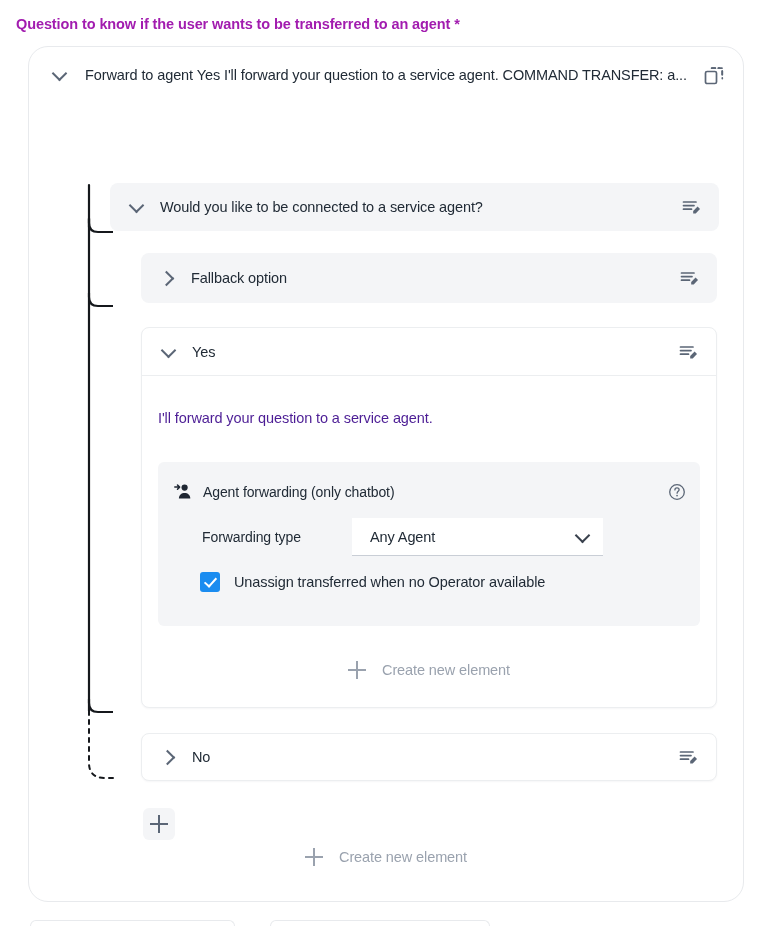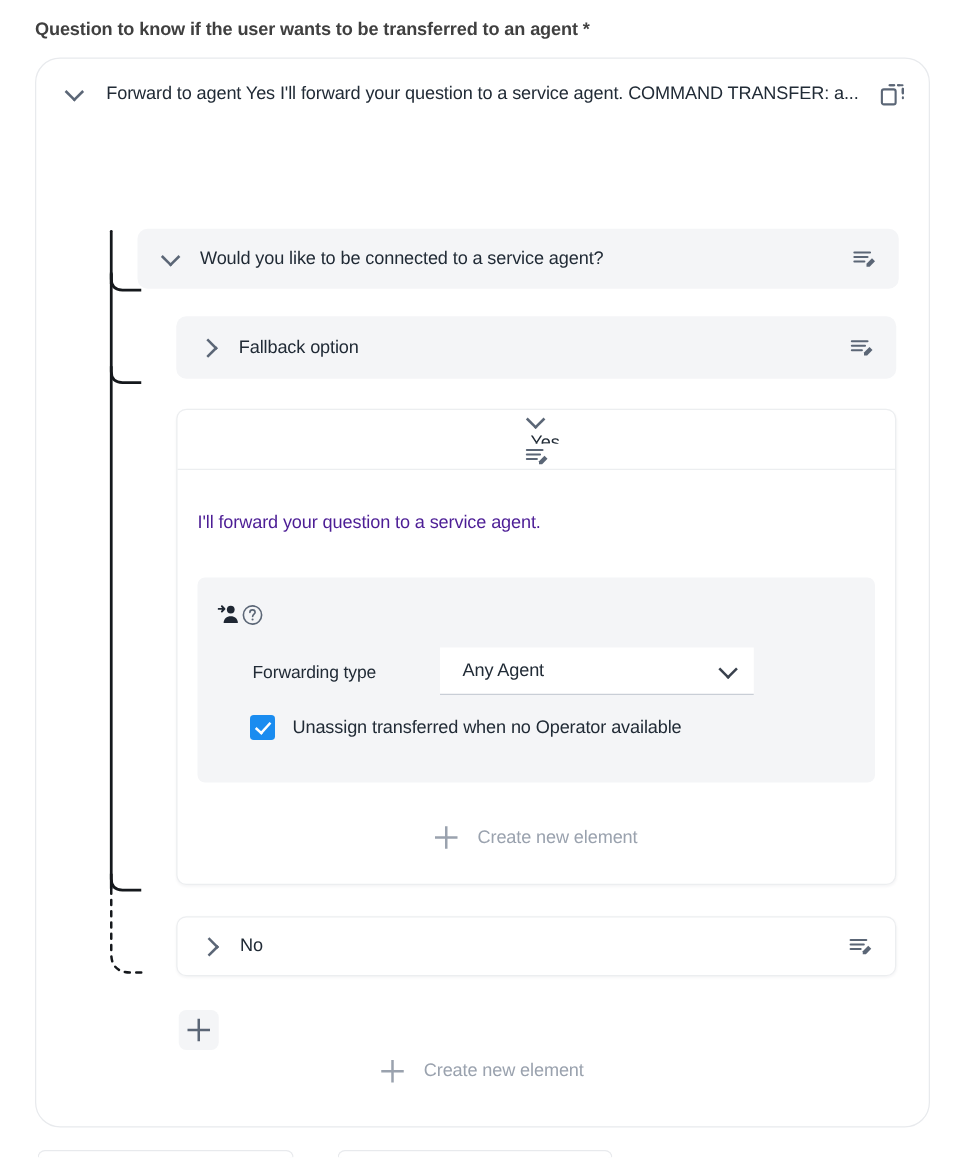--- a/index.html
+++ b/index.html
@@ -14,25 +14,25 @@
     position: relative;
     overflow: hidden;
     font-family: "Liberation Sans", sans-serif;
     color: #1f2733;
     -webkit-font-smoothing: antialiased;
   }
 
   
   .page-title {
     position: absolute;
-    left: 28px;
+    left: 16px;
     top: 16px;
     font-size: 14.5px;
     font-weight: bold;
-    color: #404040;
+    color: #a21caf;
     letter-spacing: -0.1px;
     white-space: nowrap;
   }
 
   
   .outer-card {
     position: absolute;
     left: 28px;
     top: 46px;
     width: 716px;
@@ -164,21 +164,20 @@
     position: absolute;
     left: 0;
     top: 0;
     width: 100%;
     height: 48px;
     display: flex;
     align-items: center;
     box-sizing: border-box;
     padding: 0 18px;
     border-bottom: 1px solid #eceef0;
-    flex-direction: column;
   }
   .yes-body-text {
     position: absolute;
     left: 16px;
     top: 82px;
     font-size: 14.5px;
     color: #4c1d95;
     letter-spacing: -0.1px;
   }
 
@@ -488,20 +487,21 @@
     <div class="af-panel">
 
       <div class="af-head">
         <span class="person-add-icon">
           <svg viewBox="0 0 19 19" width="19" height="19">
             <circle cx="10.6" cy="5.6" r="3.1" fill="#1f2733"></circle>
             <path d="M4.9 16.4 C4.9 12.9 7.4 10.9 10.6 10.9 C13.8 10.9 16.3 12.9 16.3 16.4 Z" fill="#1f2733"></path>
             <path d="M0.8 5.1 L5.2 5.1 M3.5 3 L5.6 5.1 L3.5 7.2" stroke="#1f2733" stroke-width="1.5" fill="none" stroke-linecap="round" stroke-linejoin="round"></path>
           </svg>
         </span>
+        <span class="af-title">Agent forwarding (only chatbot)</span>
         <span class="help-icon">
           <svg viewBox="0 0 18 18" width="18" height="18">
             <circle cx="9" cy="9" r="7.3" fill="none" stroke="#5b6676" stroke-width="1.3"></circle>
             <path d="M6.9 6.9 C6.9 5.6 7.8 4.9 9 4.9 C10.2 4.9 11.1 5.7 11.1 6.8 C11.1 8.3 9.1 8.3 9.1 10.2" fill="none" stroke="#5b6676" stroke-width="1.3" stroke-linecap="round"></path>
             <circle cx="9.05" cy="12.6" r="0.85" fill="#5b6676"></circle>
           </svg>
         </span>
       </div>
 
       <div class="af-field-row">

